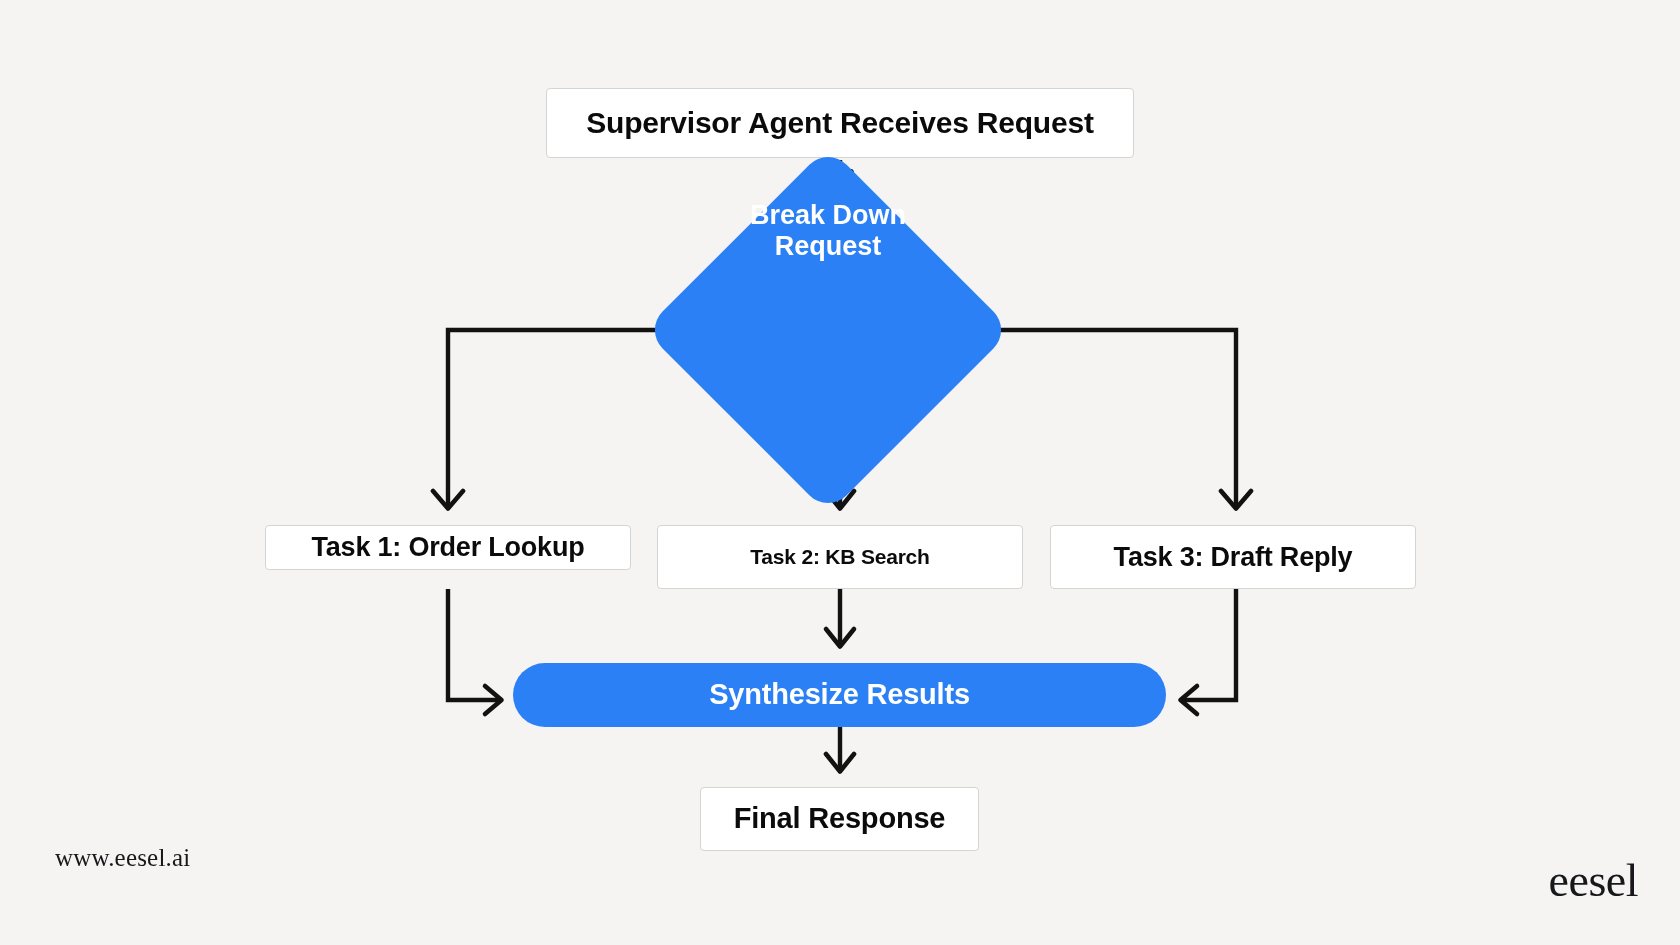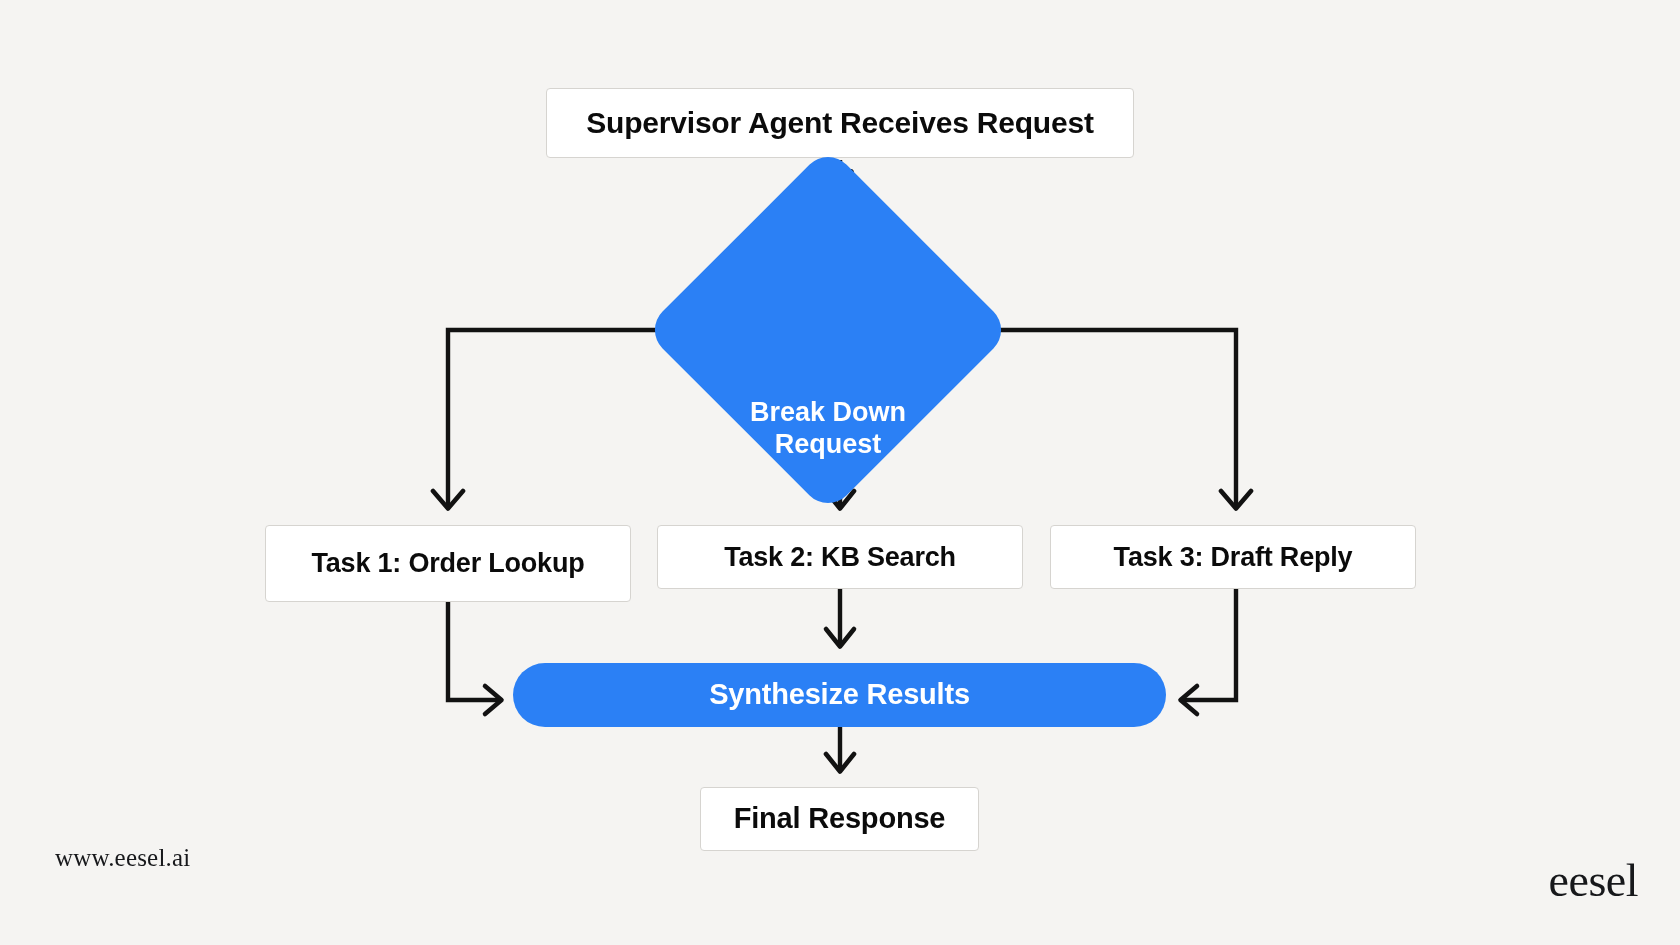--- a/index.html
+++ b/index.html
@@ -44,21 +44,21 @@
 
   .node-pill {
     background: #2b80f5;
     border-radius: 999px;
     color: #ffffff;
   }
 
   .diamond-wrap {
     position: absolute;
     display: flex;
-    align-items: flex-end;
+    align-items: flex-start;
     justify-content: center;
   }
   .diamond-shape {
     position: absolute;
     inset: 0;
     background: #2b80f5;
     border-radius: 26px;
     transform: rotate(45deg);
   }
   .diamond-label {
@@ -66,22 +66,22 @@
     color: #ffffff;
     font-weight: bold;
     text-align: center;
     line-height: 1.16;
     white-space: pre-line;
   }
 
   #start-node   { left: 546px; top: 88px;  width: 588px;  height: 70px;  font-size: 30px; }
   #decision     { left: 698px; top: 200px; width: 260px;  height: 260px; }
   #decision .diamond-label { font-size: 27px; }
-  #task-1       { left: 265px; top: 525px; width: 366px;  height: 77px;  font-size: 27px; }
-  #task-2       { left: 657px; top: 525px; width: 366px;  height: 64px;  font-size: 27px; }
+  #task-1       { left: 265px; top: 525px; width: 366px;  height: 45px;  font-size: 27px; }
+  #task-2       { left: 657px; top: 525px; width: 366px;  height: 64px;  font-size: 21px; }
   #task-3       { left: 1050px; top: 525px; width: 366px; height: 64px;  font-size: 27px; }
   #synthesize   { left: 513px; top: 663px; width: 653px;  height: 64px;  font-size: 29px; }
   #final-node   { left: 700px; top: 787px; width: 279px;  height: 64px;  font-size: 29px; }
 
   #site-url {
     position: absolute;
     left: 55px;
     top: 844px;
     font-family: "Liberation Serif", serif;
     font-size: 25px;

